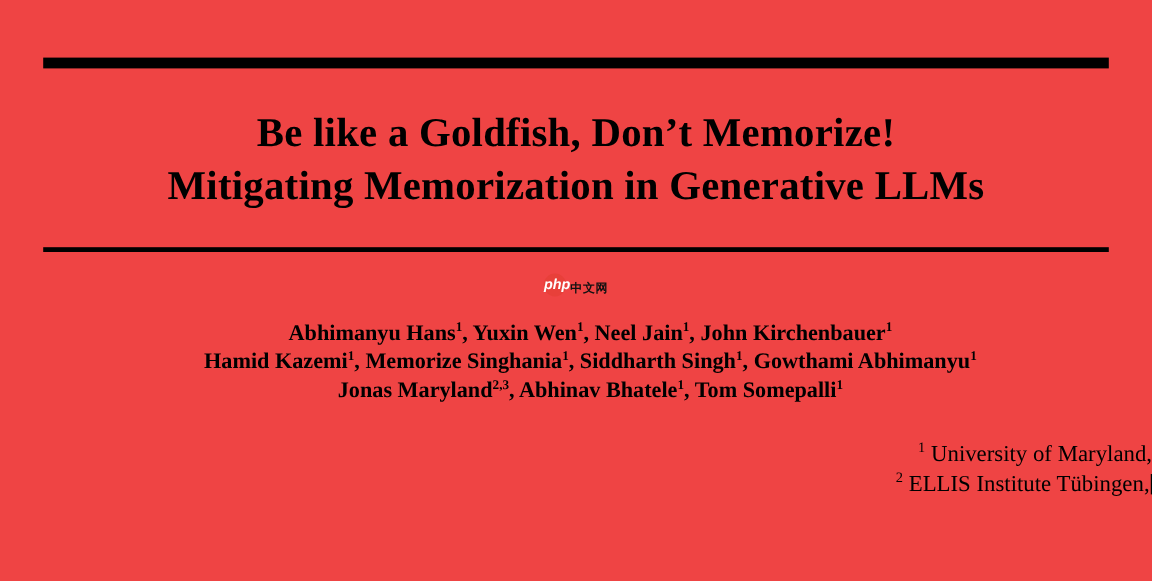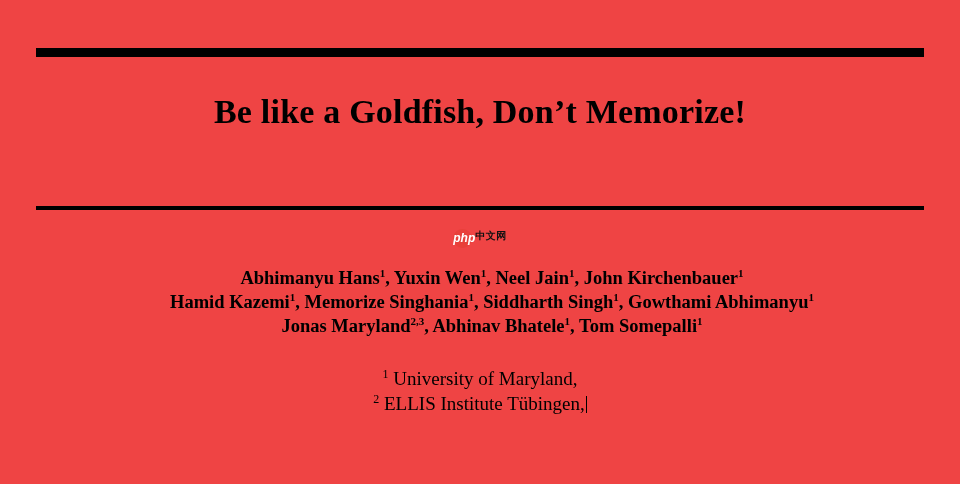--- a/index.html
+++ b/index.html
@@ -56,21 +56,21 @@
   .watermark {
     position: absolute;
     left: 0;
     right: 0;
     top: 228px;
     text-align: center;
     height: 22px;
   }
   .watermark-inner {
     display: inline-flex;
-    align-items: flex-start;
+    align-items: flex-end;
     gap: 3px;
     font-family: "Liberation Sans", sans-serif;
     font-size: 15px;
     font-weight: bold;
   }
   .wm-badge {
     display: inline-block;
     background: #e8403a;
     color: #ffffff;
     border-radius: 50%;
@@ -108,21 +108,21 @@
   .author-line sup {
     font-size: 11px;
     vertical-align: super;
     line-height: 0;
   }
   .affils {
     position: absolute;
     left: 0;
     right: 0;
     top: 366px;
-    text-align: center;
+    text-align: right;
   }
   .affil-line {
     font-family: "Liberation Serif", serif;
     font-size: 19px;
     line-height: 25px;
     color: #000000;
     white-space: nowrap;
   }
   .affil-line sup {
     font-size: 12px;
@@ -140,20 +140,21 @@
 </style>
 </head>
 <body>
 
 <div class="page">
 
   <div class="rule-top"></div>
 
   <div class="title-block">
     <div class="title-line">Be like a Goldfish, Don’t Memorize!</div>
+    <div class="title-line">Mitigating Memorization in Generative LLMs</div>
   </div>
 
   <div class="rule-bottom"></div>
 
   <div class="watermark">
     <span class="watermark-inner">
       <span class="wm-badge">php</span>
       <span class="wm-text">中文网</span>
     </span>
   </div>

